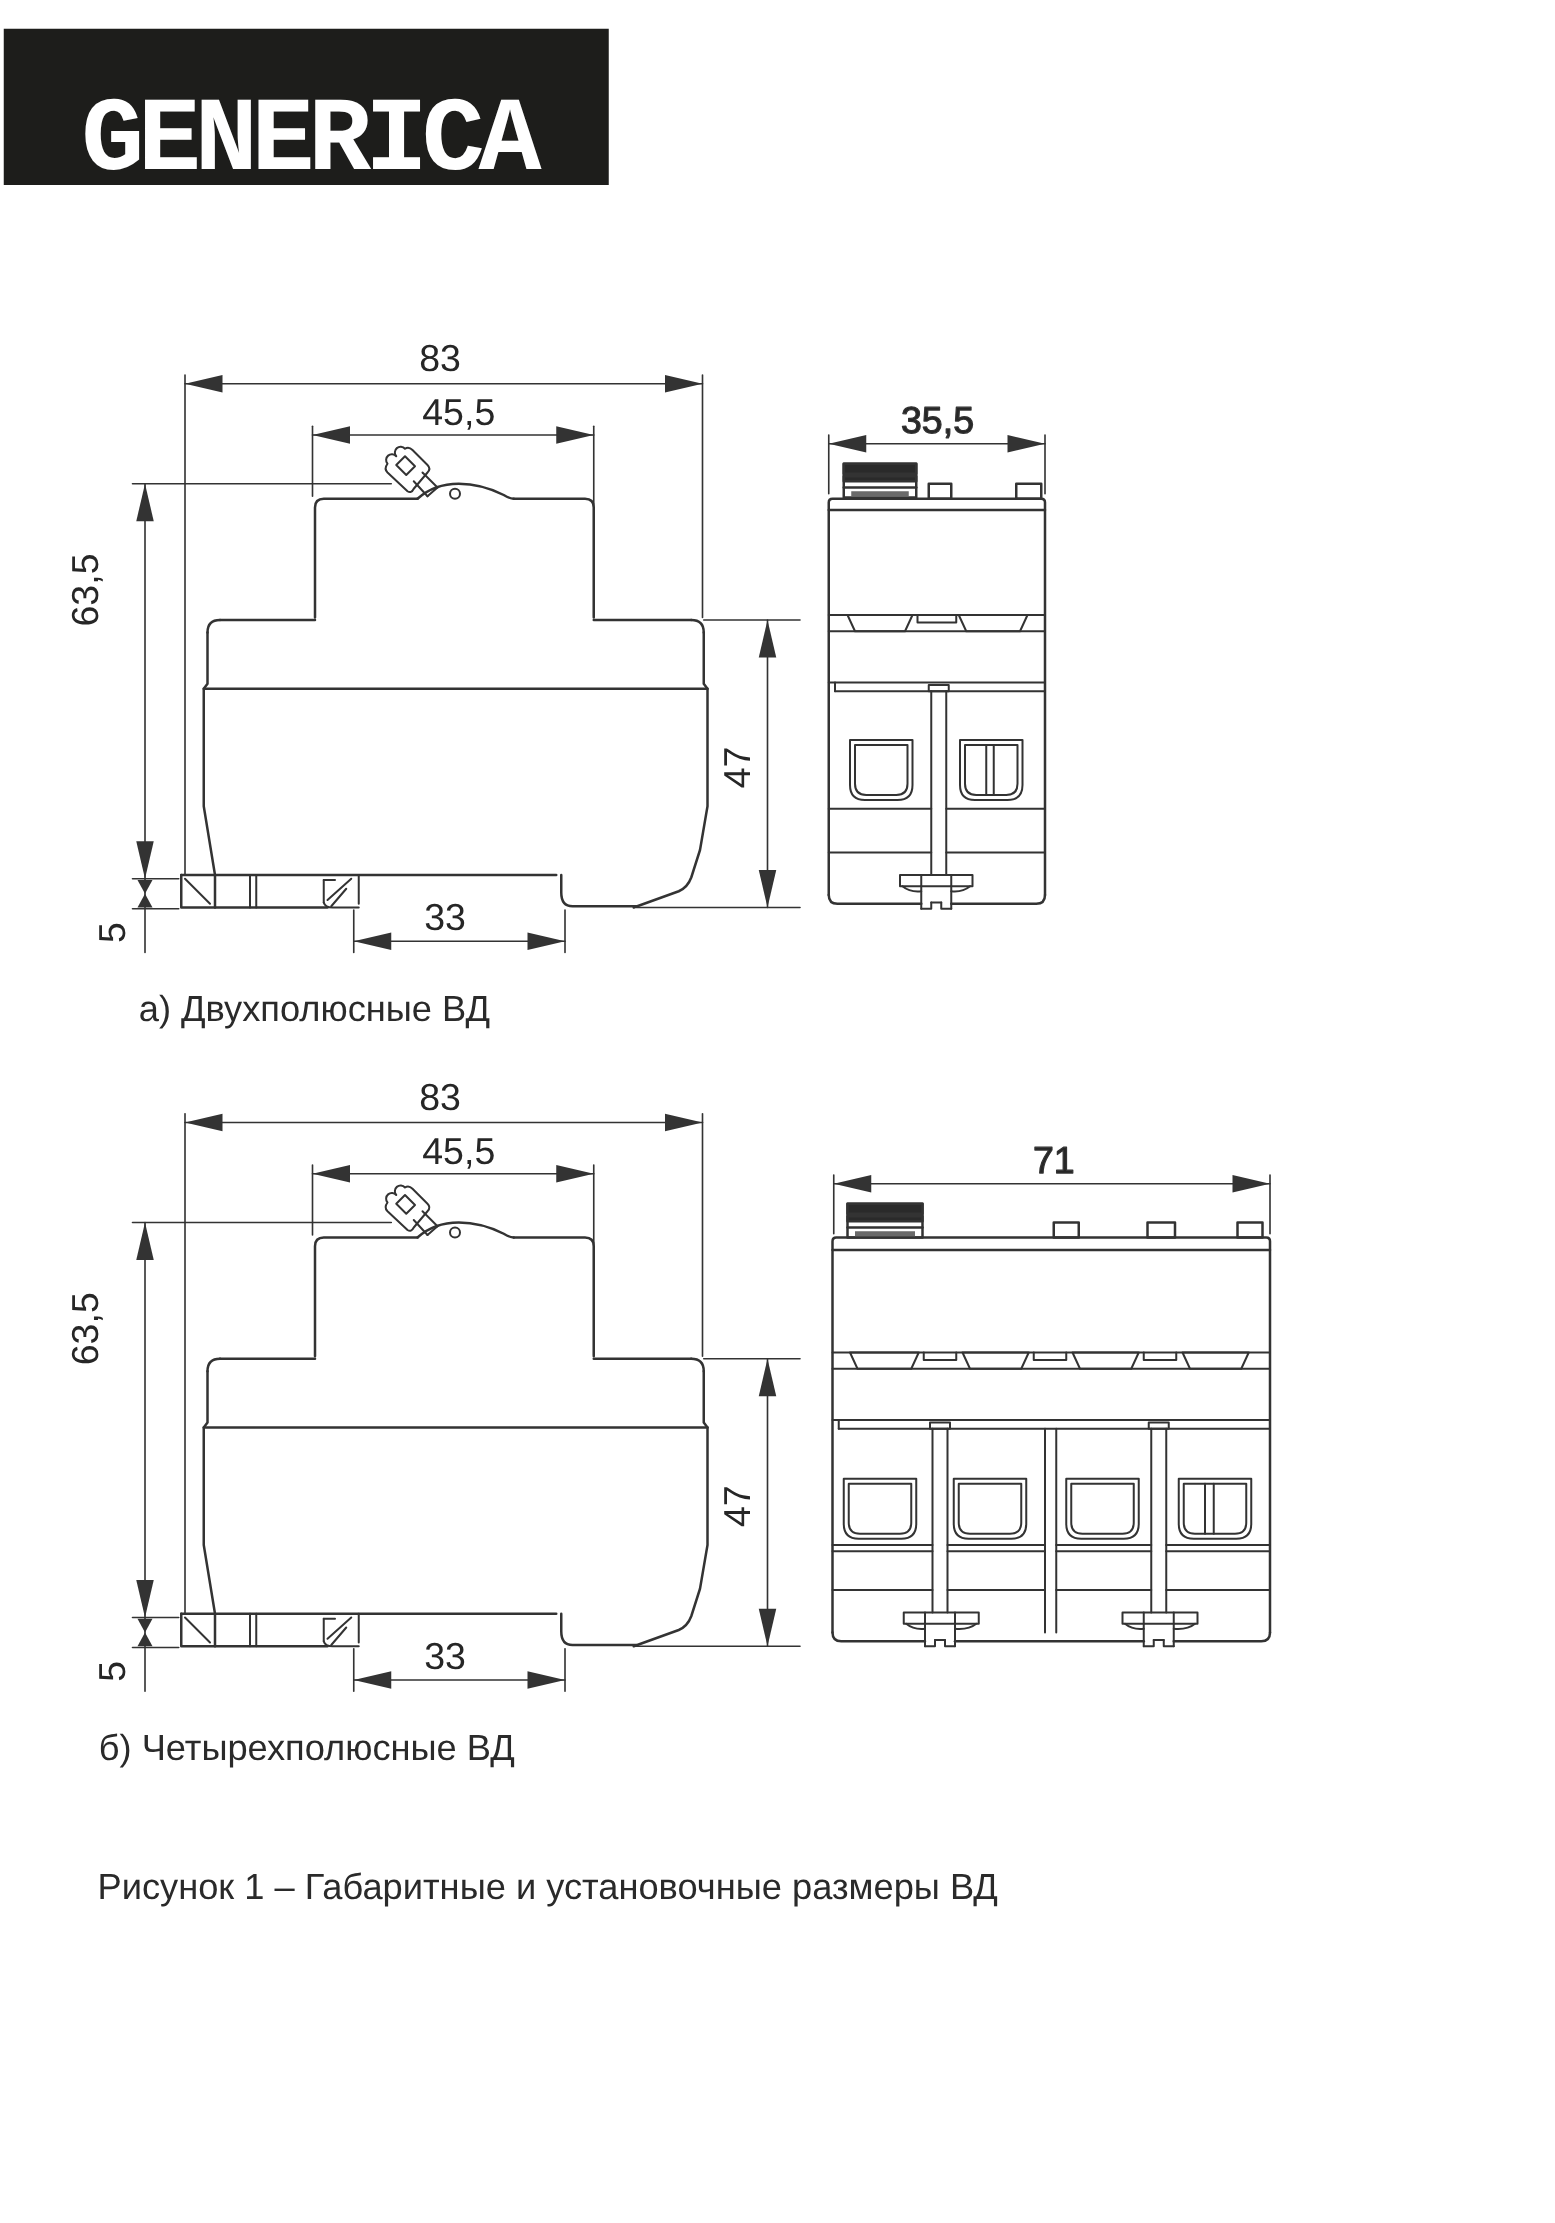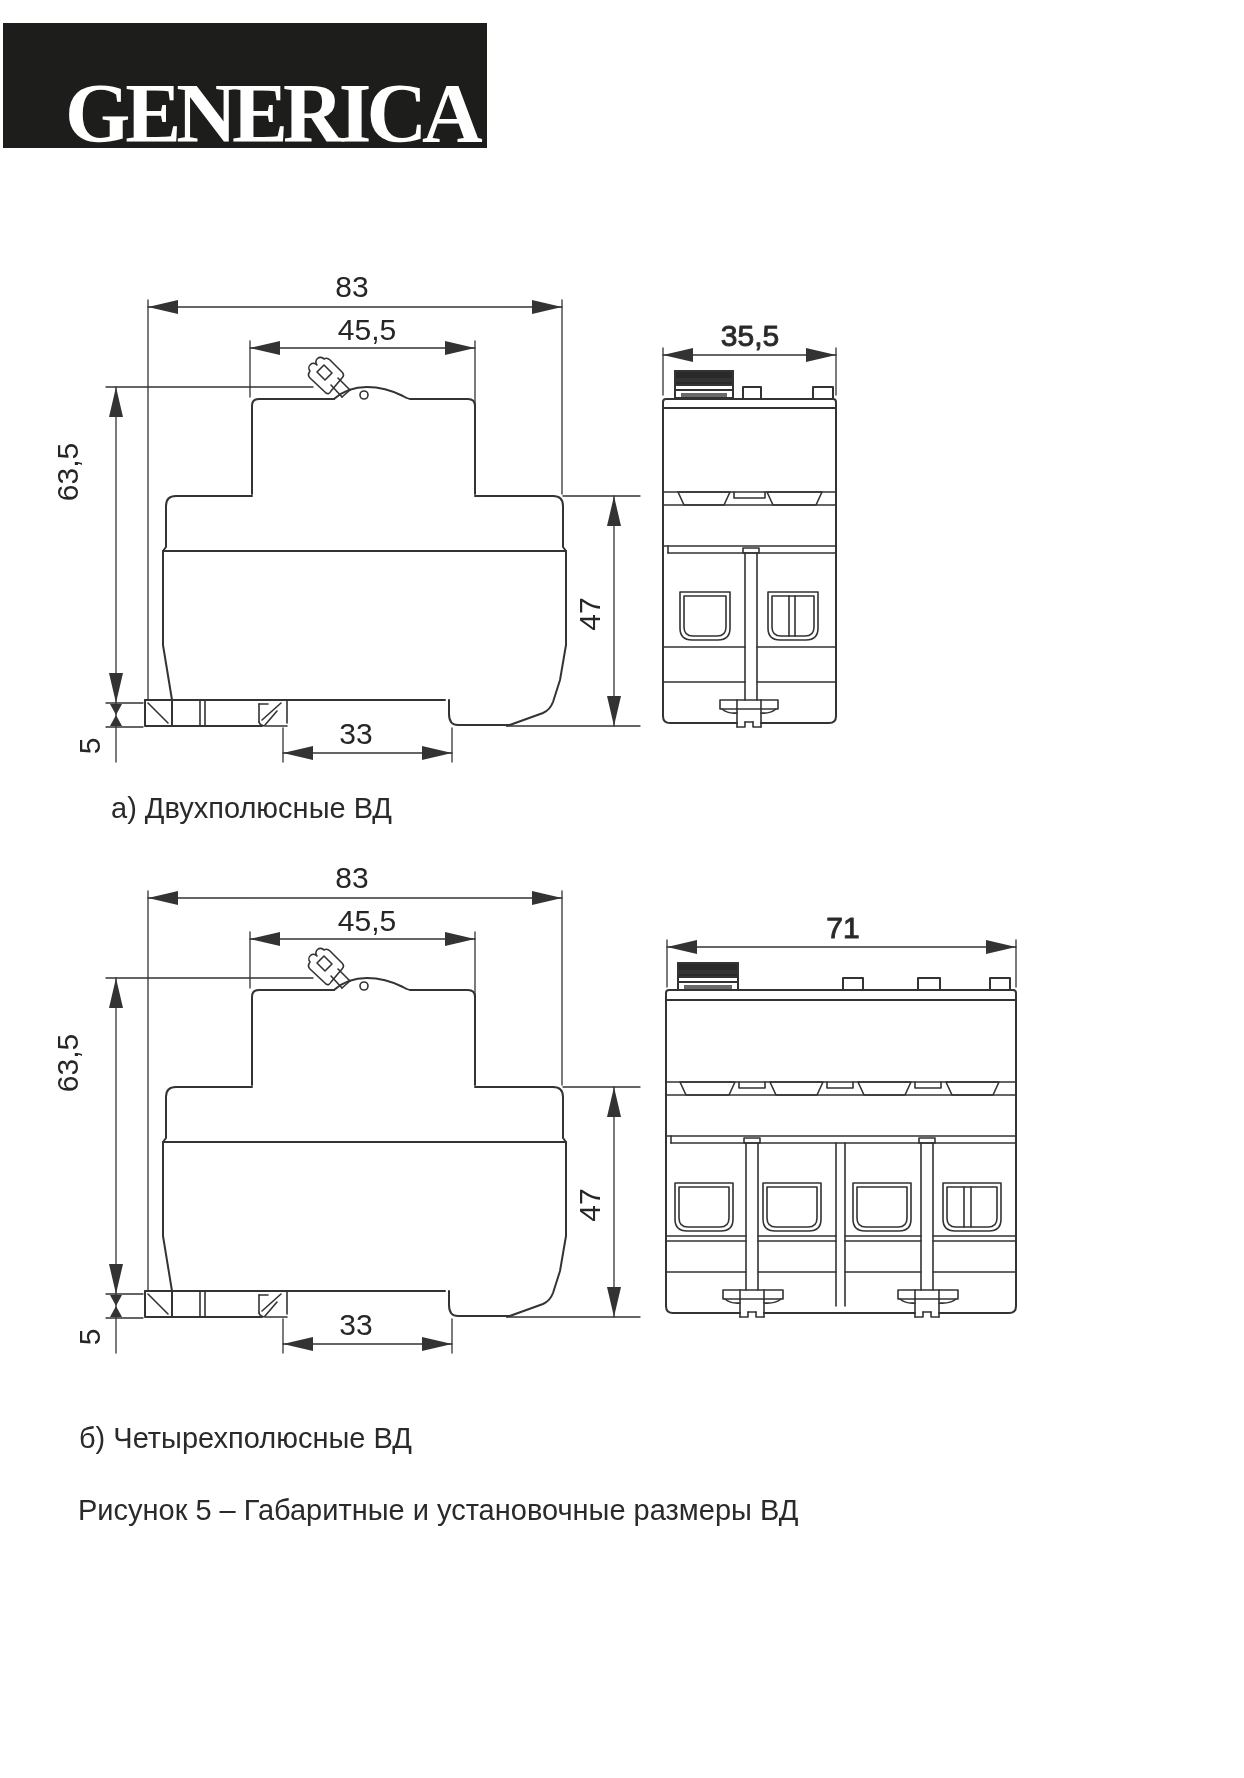--- a/index.html
+++ b/index.html
@@ -6,30 +6,30 @@
   body{
     width:1244px;height:1778px;position:relative;background:#ffffff;
     font-family:"Liberation Sans", sans-serif;overflow:hidden;
   }
   .logo-box{
     position:absolute;left:3px;top:23px;width:484px;height:125px;
     background:#1d1d1b;
   }
   .logo-text{
     position:absolute;left:62px;bottom:-8px;color:#ffffff;
-    font-family:Liberation Serif, serif;font-weight:800;
+    font-family:Liberation Mono, monospace;font-weight:800;
     font-size:84px;letter-spacing:-5px;line-height:1;white-space:nowrap;
   }
   .drawing-svg{position:absolute;left:0;top:0;}
   .caption{
     position:absolute;color:#2a2a2a;font-size:29px;line-height:32px;
     font-family:"Liberation Sans", sans-serif;white-space:nowrap;
   }
   #caption-a{left:79px;top:792px;margin-left:32px;}
-  #caption-b{left:79px;top:1383px;margin-top:39px;}
+  #caption-b{left:79px;top:1383px;}
   #figure-caption{left:78px;top:1494px;}
   svg text{
     font-family:"Liberation Sans", sans-serif;font-size:30px;fill:#262626;
   }
 </style>
 </head>
 <body>
 
 <div class="logo-box">
   <span class="logo-text">GENERICA</span>
@@ -301,13 +301,13 @@
       <path d="M915,1317 H923 V1312"></path>
         <path d="M939,1317 H931 V1312"></path>
       <path d="M923,1312 H931"></path>
     </g>
     <text x="843" y="938" text-anchor="middle">71</text>
   </g>
 </svg>
 
 <div class="caption" id="caption-a">а) Двухполюсные ВД</div>
 <div class="caption" id="caption-b">б) Четырехполюсные ВД</div>
-<div class="caption" id="figure-caption">Рисунок 5 – Габаритные и установочные размеры ВД</div>
+<div class="caption" id="figure-caption">Рисунок 1 – Габаритные и установочные размеры ВД</div>
 
 </body></html>

